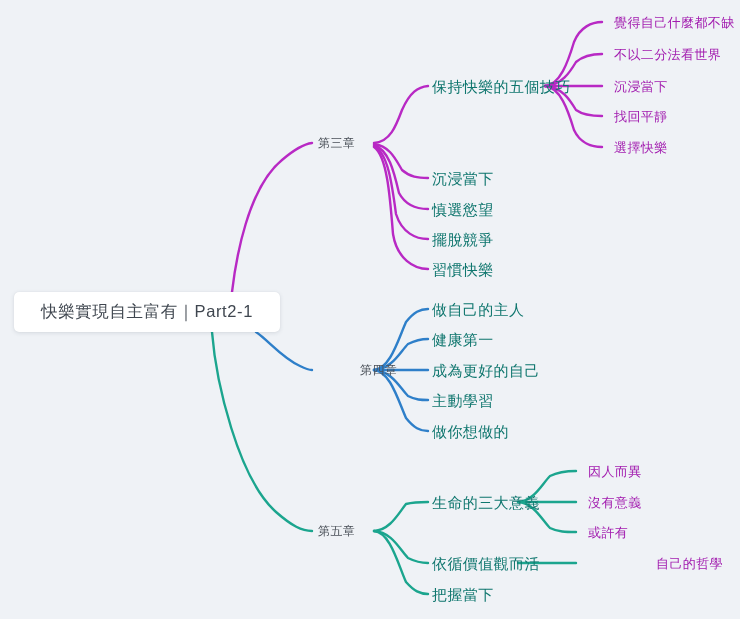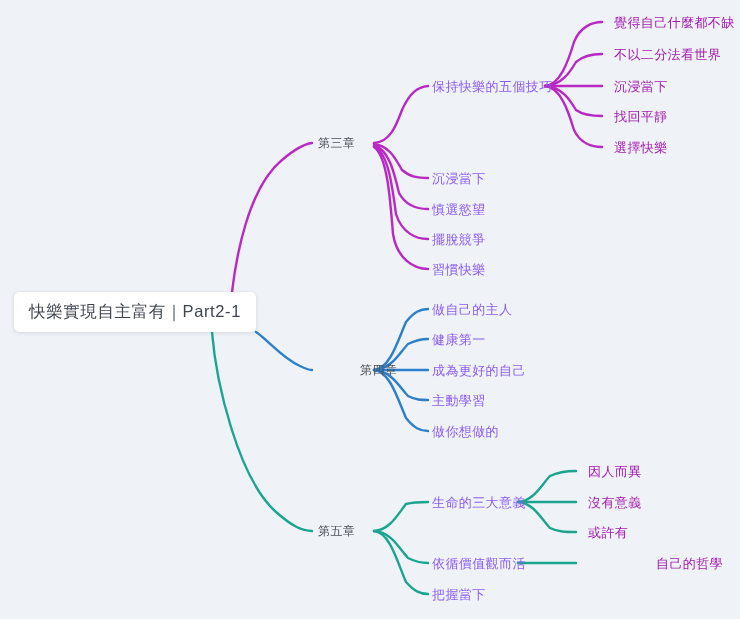--- a/index.html
+++ b/index.html
@@ -32,32 +32,32 @@
     white-space: nowrap;
     letter-spacing: 0.4px;
     line-height: 1;
     transform: translateY(-50%);
   }
   .node-label.branch-node {
     font-size: 12px;
     color: #4a5058;
   }
   .node-label.leaf-node {
-    font-size: 13px;
-    color: #8b5cf6;
+    font-size: 15px;
+    color: #0f766e;
   }
   .node-label.subleaf-node {
     font-size: 13px;
     color: #a21caf;
   }
   #root-node {
     position: absolute;
     left: 14px;
     top: 292px;
-    width: 242px;
+    width: 266px;
     height: 40px;
     background: #ffffff;
     border-radius: 5px;
     box-shadow: 0 1px 4px rgba(60, 72, 90, 0.14), 0 0 1px rgba(60,72,90,0.10);
     display: flex;
     align-items: center;
     justify-content: center;
   }
   #root-node .root-text {
     font-size: 16.5px;

